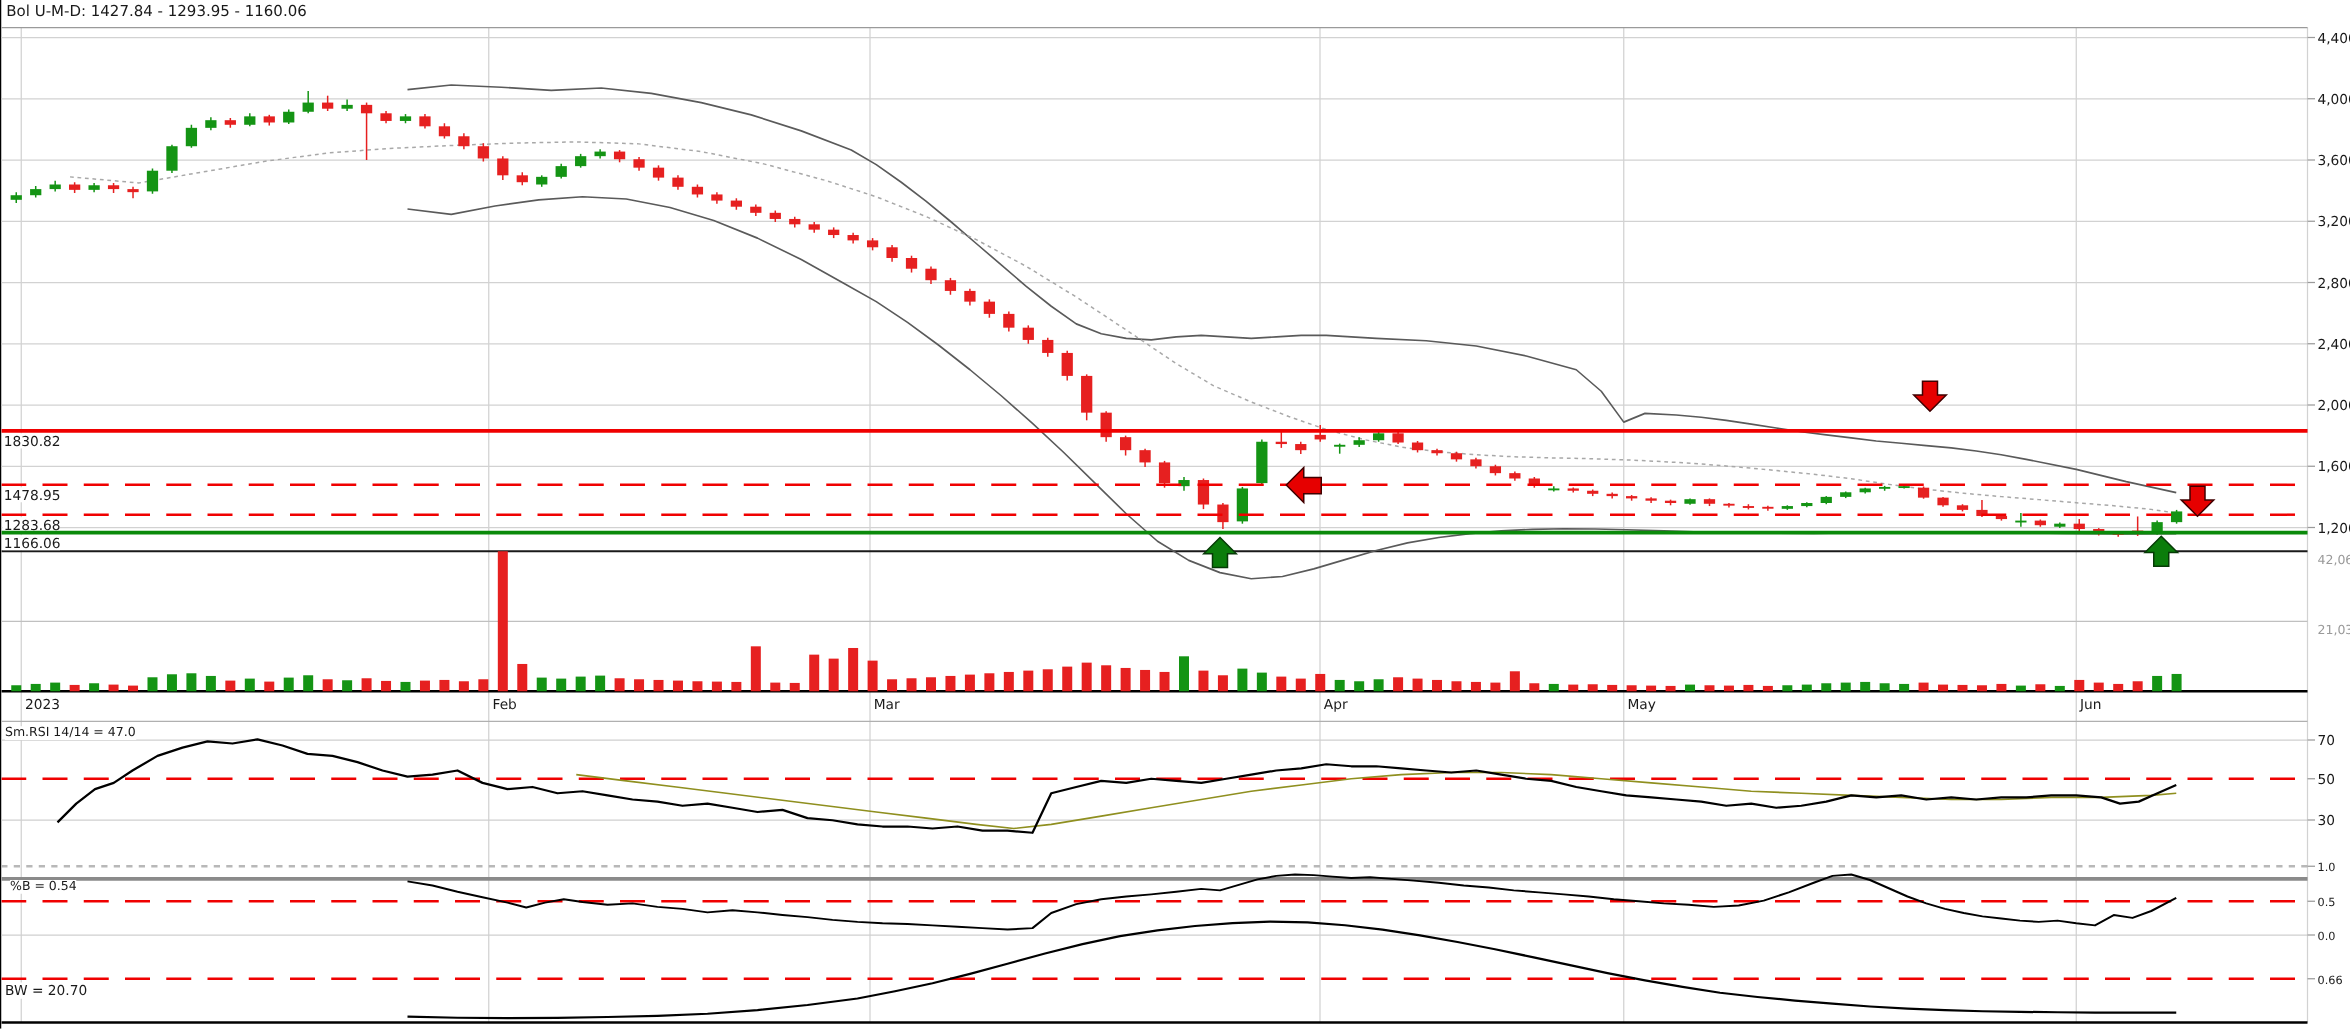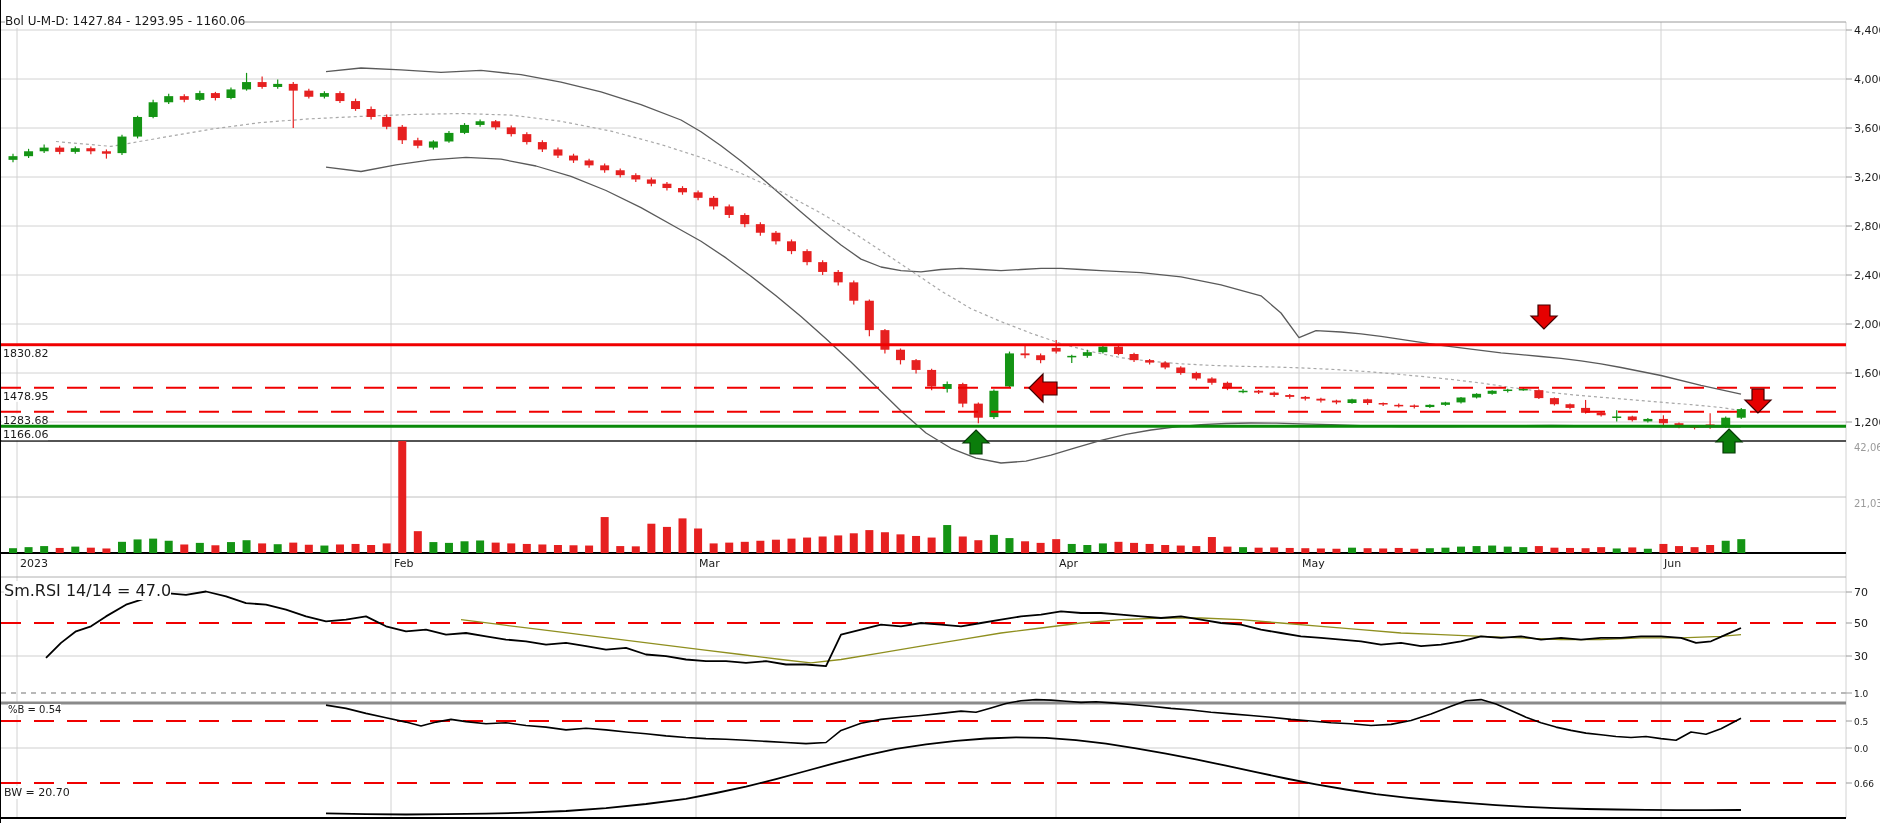--- a/index.html
+++ b/index.html
@@ -1,22 +1,22 @@
 <!DOCTYPE html>
 <html><head>
 <meta charset="utf-8">
 <style>
   html,body{margin:0;padding:0;background:#fff;}
   #stage{position:relative;width:1880px;height:823px;background:#fff;overflow:hidden;
          font-family:"DejaVu Sans","Liberation Sans",sans-serif;border-left:1px solid #000;}
   #chart-svg{position:absolute;left:0;top:0;}
   .ov{position:absolute;background:#fff;color:#1a1a1a;white-space:nowrap;}
-  .indicator-label{left:4px;top:14px;font-size:12px;text-align:right;}
+  .indicator-label{left:4px;top:2px;font-size:12px;text-align:right;}
   .branding{left:4px;top:528px;font-size:20px;color:#3c3c3c;padding:0 4px 0 0;}
-  .rsi-label{left:3px;top:581px;font-size:16px;}
+  .rsi-label{left:3px;top:581px;font-size:10px;}
   .pb-label{left:7px;top:704px;font-size:10px;}
   .bw-label{left:3px;top:758px;font-size:11px;margin-top:28px;}
 </style>
 </head>
 <body>
 
 <div id="stage">
   <svg id="chart-svg" width="1880" height="823">
       <line x1="16" y1="22" x2="16" y2="818" stroke="#d2d2d2" stroke-width="1"></line>
       <line x1="390" y1="22" x2="390" y2="818" stroke="#d2d2d2" stroke-width="1"></line>

